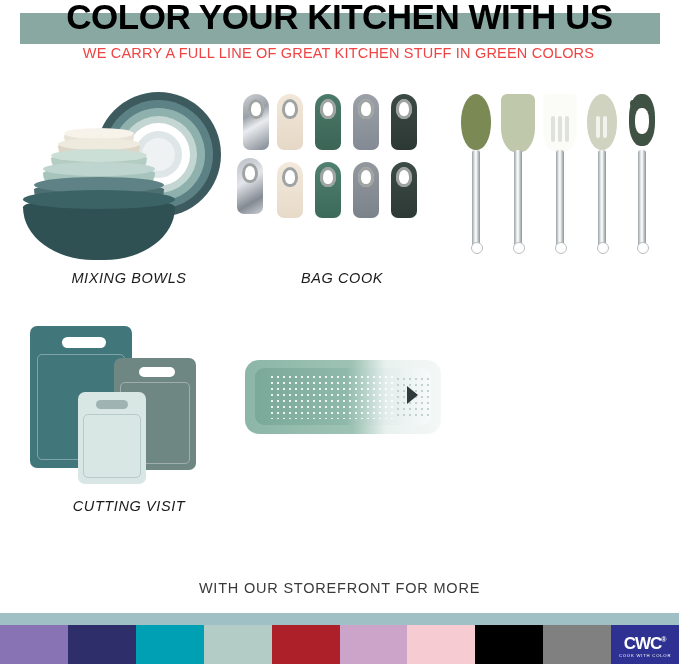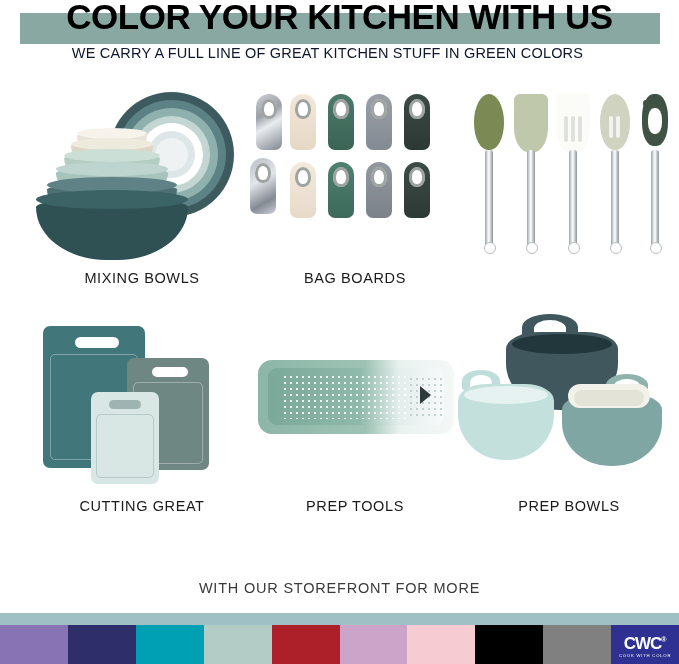--- a/index.html
+++ b/index.html
@@ -39,37 +39,38 @@
     text-align: center;
     font-size: 35px;
     font-weight: bold;
     letter-spacing: -0.5px;
     color: #000000;
     white-space: nowrap;
     line-height: 42px;
   }
   #subheadline {
     position: absolute;
-    left: 0;
+    left: 11px;
     top: 45px;
     width: 655px;
     text-align: center;
     font-size: 14.5px;
     letter-spacing: 0.2px;
-    color: #0f172a;
+    color: #ef4444;
     white-space: nowrap;
   }
 
   
   #grid {
     position: absolute;
-    left: 16px;
+    left: 3px;
     top: 80px;
     width: 563px;
     height: 470px;
+    font-style: italic;
   }
   .cell {
     position: absolute;
     width: 226px;
     height: 225px;
   }
   .cell.r0 { top: 0px; }
   .cell.r1 { top: 228px; }
   .cell.c0 { left: 13px; }
   .cell.c1 { left: 226px; }
@@ -326,21 +327,21 @@
       <div class="clip" style="left:86px;top:82px;background:linear-gradient(180deg,#4f8070 0%,#3d6a5a 100%);">
           <div class="eye"></div>
         </div>
       <div class="clip" style="left:124px;top:82px;background:linear-gradient(180deg,#93989f 0%,#7c828a 100%);">
           <div class="eye"></div>
         </div>
       <div class="clip" style="left:162px;top:82px;background:linear-gradient(180deg,#3c4b46 0%,#2d3934 100%);">
           <div class="eye"></div>
         </div>
     </div>
-    <div class="caption">BAG BOARDS</div>
+    <div class="caption">BAG COOK</div>
   </div>
 
   <div class="cell r0 c2">
     <div class="art">
 
       <div class="ut" style="left:16px;top:14px;">
         <div class="head" style="left:2px;width:30px;height:56px;border-radius:50% 50% 48% 48%;background:#7b8a55;"></div>
         <div class="handle"></div>
           <div class="loop"></div>
       </div>
@@ -391,57 +392,35 @@
       <div class="board" style="left:98px;top:50px;width:82px;height:112px;background:#6f8783;">
         <div class="grip" style="left:25px;top:9px;width:36px;height:10px;"></div>
         <div class="groove" style="left:6px;top:24px;width:68px;height:80px;"></div>
       </div>
 
       <div class="board" style="left:62px;top:84px;width:68px;height:92px;background:#d8e6e4;">
         <div class="grip" style="left:18px;top:8px;width:32px;height:9px;background:#9fb4b2;"></div>
         <div class="groove" style="left:5px;top:22px;width:56px;height:62px;border-color:rgba(120,150,148,0.35);"></div>
       </div>
     </div>
-    <div class="caption">CUTTING GREAT</div>
+    <div class="caption">CUTTING VISIT</div>
   </div>
 
   <div class="cell r1 c1">
     <div class="art">
 
       <div id="colander-outer" style="left:16px;top:52px;width:196px;height:74px;background:linear-gradient(to right,#8cb6a8 0%,#9ec3b4 55%,#e9f1ef 72%,#f4f8f7 100%);"></div>
       <div id="colander-inner" style="left:26px;top:60px;width:176px;height:57px;background:linear-gradient(to right,#7aa899 0%,#8fb9ab 52%,#e3edeb 74%,#f7fafa 100%);"></div>
       <div class="perf" style="left:40px;top:66px;width:124px;height:45px;"></div>
       <div class="perf" style="left:166px;top:68px;width:36px;height:40px;background-image:radial-gradient(rgba(190,205,202,0.9) 34%, transparent 36%);"></div>
 
       <div style="position:absolute;left:178px;top:78px;width:0;height:0;border-left:11px solid #303a3a;border-top:9px solid transparent;border-bottom:9px solid transparent;"></div>
     </div>
-    <div class="caption">PREP TOOLS</div>
-  </div>
-
-  <div class="cell r1 c2">
-    <div class="art">
-
-      <div class="phandle" style="left:66px;top:6px;width:56px;height:26px;background:#3f575d;"></div>
-      <div style="position:absolute;left:78px;top:12px;width:32px;height:17px;border-radius:50% 50% 18% 18%;background:#ffffff;"></div>
-      <div class="pbowl" style="left:50px;top:24px;width:112px;height:78px;background:#3f575d;"></div>
-      <div style="position:absolute;left:56px;top:26px;width:100px;height:20px;border-radius:50%;background:#22373c;"></div>
-
-      <div class="phandle" style="left:6px;top:62px;width:38px;height:22px;background:#bfdedb;"></div>
-      <div style="position:absolute;left:14px;top:67px;width:22px;height:14px;border-radius:50% 50% 18% 18%;background:#ffffff;"></div>
-      <div class="pbowl" style="left:2px;top:76px;width:96px;height:76px;background:#c4e0dd;"></div>
-      <div style="position:absolute;left:8px;top:78px;width:84px;height:18px;border-radius:50%;background:#e6f2f1;"></div>
-
-      <div class="phandle" style="left:150px;top:66px;width:42px;height:22px;background:#8fb2ac;"></div>
-      <div style="position:absolute;left:158px;top:71px;width:26px;height:14px;border-radius:50% 50% 18% 18%;background:#ffffff;"></div>
-      <div class="pbowl" style="left:106px;top:86px;width:100px;height:72px;background:#7fa6a2;"></div>
-      <div style="position:absolute;left:112px;top:76px;width:82px;height:24px;border-radius:12px;background:#f3f2ea;"></div>
-      <div style="position:absolute;left:118px;top:82px;width:70px;height:16px;border-radius:10px;background:#e4e3d7;"></div>
-    </div>
-    <div class="caption">PREP BOWLS</div>
-  </div>
+  </div>
+
 
 </div>
 
 <div id="storefront">WITH OUR STOREFRONT FOR MORE</div>
 
 <div id="topstrip"></div>
 
 <div id="swatches">
   <div class="swatch" style="background:#8873b4;"></div>
   <div class="swatch" style="background:#2e2e6b;"></div>

